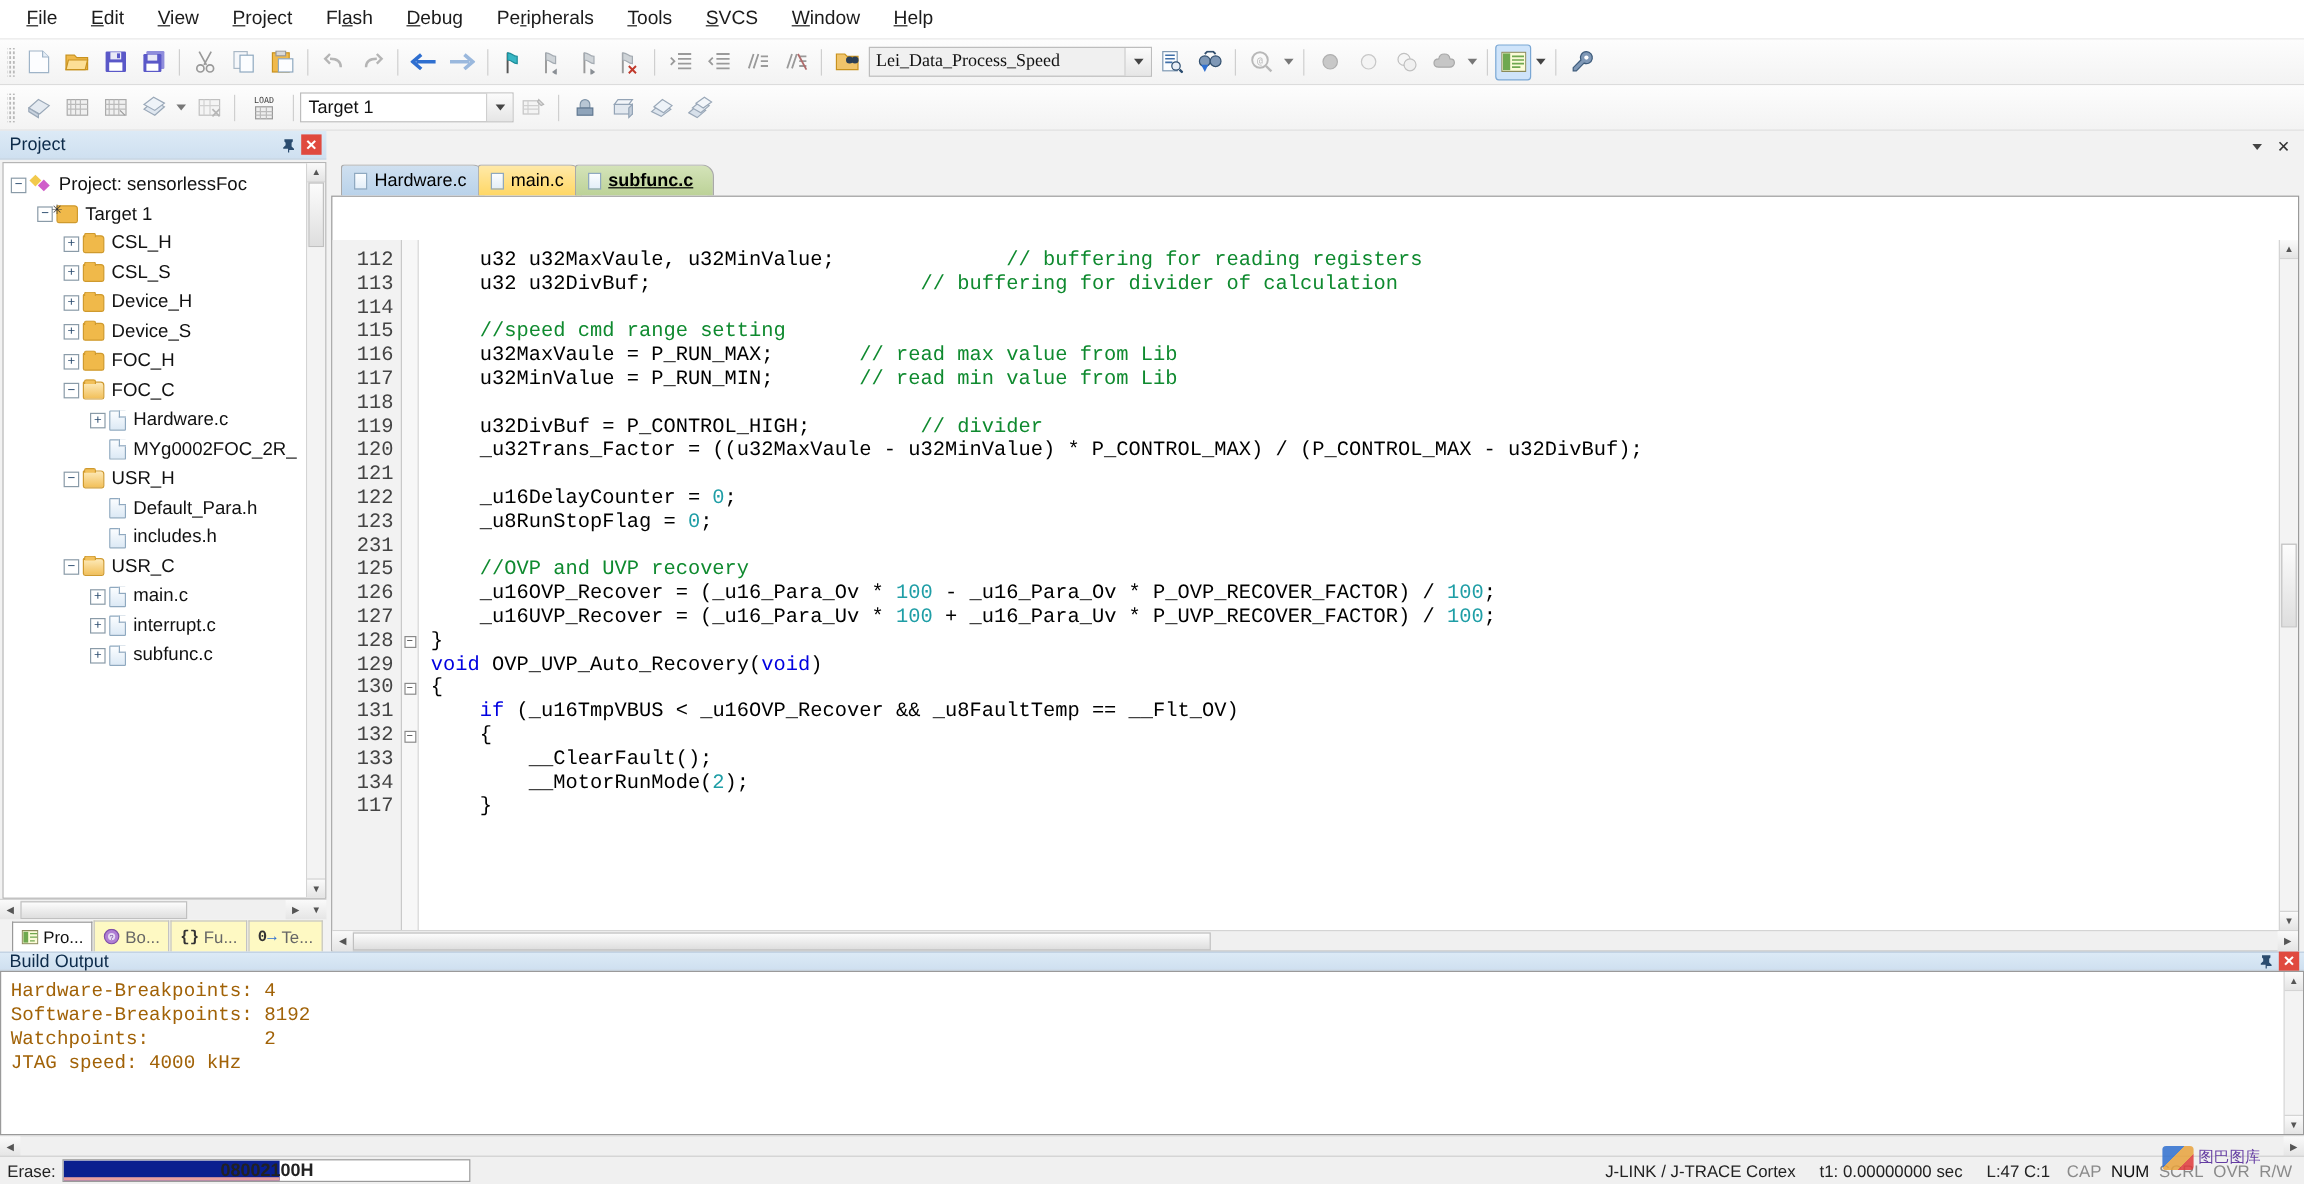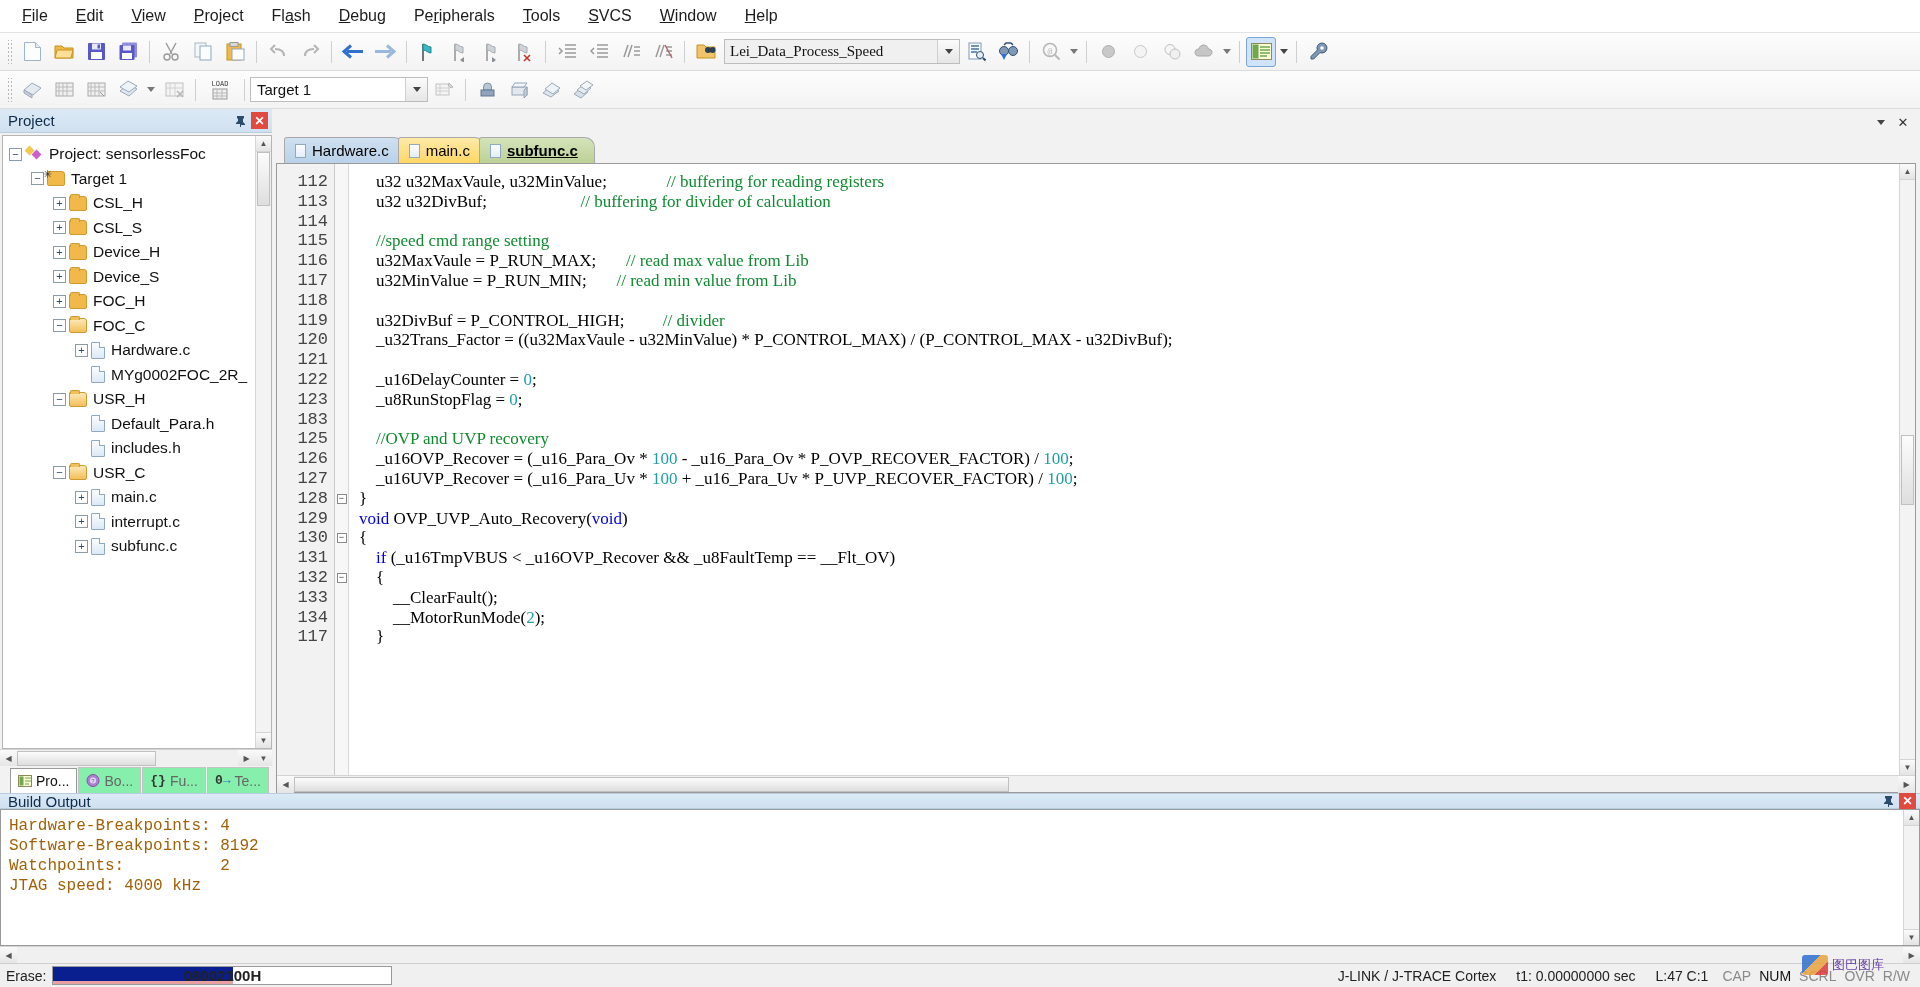--- a/index.html
+++ b/index.html
@@ -99,47 +99,47 @@
       display:flex; align-items:center; justify-content:center; font-size:8px; color:#555; flex:none;}
   .sb-thumb { height: 54px; background: linear-gradient(#fcfcfc,#dedede); border:1px solid #c0c0c0; margin:0 1px; flex:none;}
   .sb-track { flex:1; background:#f3f3f3;}
   .tree-hscroll { height: 17px; background: #f0f0f0; display: flex; align-items: center; border-top:1px solid #d4d4d4;}
   .hs-arrow { width: 17px; height: 17px; background: linear-gradient(#fafafa,#e4e4e4);
       display:flex; align-items:center; justify-content:center; font-size:8px; color:#555; flex:none;}
   .hs-thumb { height: 15px; width: 139px; background: linear-gradient(#fcfcfc,#dedede); border:1px solid #c0c0c0; }
   .hs-track { flex:1; }
   .proj-tabs { height: 27px; display: flex; align-items: flex-end; padding-left: 10px; background:#f2f2f2; }
   .ptab { height: 26px; display: flex; align-items: center; padding: 0 7px; font-size: 14px;
-      color: #666; background: #86efac; border: 1px solid #c3c3c3; border-bottom: none; margin-right:1px; }
+      color: #666; background: #fef9c3; border: 1px solid #c3c3c3; border-bottom: none; margin-right:1px; }
   .ptab.active { background: #fff; color: #111; height: 25px; border-color:#999; }
   .ptab .pi { margin-right: 4px; font-size: 13px; }
 
   
   .editor-wrap { flex: 1; display: flex; flex-direction: column; min-width: 0; padding: 2px 4px 0 4px; }
   .ed-titlebar { height: 22px; display: flex; align-items: center; justify-content: flex-end; padding-right: 4px; flex:none; }
   .ed-tb-btn { width: 18px; height: 18px; display:flex; align-items:center; justify-content:center; color:#333; font-size:13px; margin-left:4px;}
   .doc-tabs { height: 30px; display: flex; align-items: flex-end; padding-left: 8px; flex:none; position:relative; z-index:2;}
   .dtab {
     height: 26px; display: flex; align-items: center; padding: 0 14px 0 10px; font-size: 15px;
     border: 1px solid #a9a9a9; border-bottom: none; margin-right: -6px;
     border-radius: 3px 10px 0 0; position: relative;
   }
   .dtab .fi { width: 11px; height: 14px; background: linear-gradient(#fbfdff,#e3eef8);
      border: 1px solid #8fa9c0; margin-right: 6px; flex:none;}
   .dtab.t0 { background: linear-gradient(#cfe0f0,#b9d2ea); z-index:1;}
   .dtab.t1 { background: linear-gradient(#ffe9a8,#ffd765); z-index:2;}
   .dtab.t2 { background: linear-gradient(#d4e3b9,#bcd297); z-index:3; padding-right:16px;}
   .dtab.active span.lbl { font-weight: bold; text-decoration: underline; }
   .code-area { flex: 1; display: flex; flex-direction: column; border: 1px solid #9a9a9a; background:#fff; min-height:0; }
-  .code-body { flex: 1; display: flex; min-height: 0; overflow: hidden; }
+  .code-body { flex: 1; display: flex; min-height: 0; overflow: hidden; margin-top: 36px; }
   .gutter { width: 58px; background: #f2f2f2; border-right: 1px solid #c9c9c9; text-align: right;
       padding: 8px 6px 0 0; font-family: "Liberation Mono", monospace; font-size: 17px; color: #444; flex:none;}
   .foldcol { width: 14px; background: #f7f7f7; border-right: 1px solid #d8d8d8; padding-top: 8px; flex:none;
       font-family:"Liberation Mono",monospace; font-size:12px; color:#555; text-align:center;}
-  .codetext { flex: 1; padding: 8px 0 0 10px; font-family: Liberation Serif, serif;
+  .codetext { flex: 1; padding: 8px 0 0 10px; font-family: Liberation Mono, monospace;
       font-size: 17px; line-height: 19.8px; white-space: pre; overflow: hidden; color:#000; }
   .gutter div, .foldcol div { line-height: 19.8px; height:19.8px; }
   .cmt { color: #0f8a2f; }
   .kw  { color: #0000e0; }
   .num { color: #1f9ea6; }
   .fold-box { display:inline-block; width:10px; height:10px; border:1px solid #8a8a8a; background:#fff;
       line-height:8px; font-size:9px; color:#333; text-align:center; }
   .code-vscroll { width: 16px; background: #f0f0f0; border-left: 1px solid #d4d4d4; display:flex; flex-direction:column; flex:none;}
   .code-hscroll { height: 17px; background: #f0f0f0; display: flex; align-items: center; border-top:1px solid #d4d4d4; flex:none;}
 
@@ -728,21 +728,21 @@
               <div>114</div>
               <div>115</div>
               <div>116</div>
               <div>117</div>
               <div>118</div>
               <div>119</div>
               <div>120</div>
               <div>121</div>
               <div>122</div>
               <div>123</div>
-              <div>183</div>
+              <div>231</div>
               <div>125</div>
               <div>126</div>
               <div>127</div>
               <div>128</div>
               <div>129</div>
               <div>130</div>
               <div>131</div>
               <div>132</div>
               <div>133</div>
               <div>134</div>

